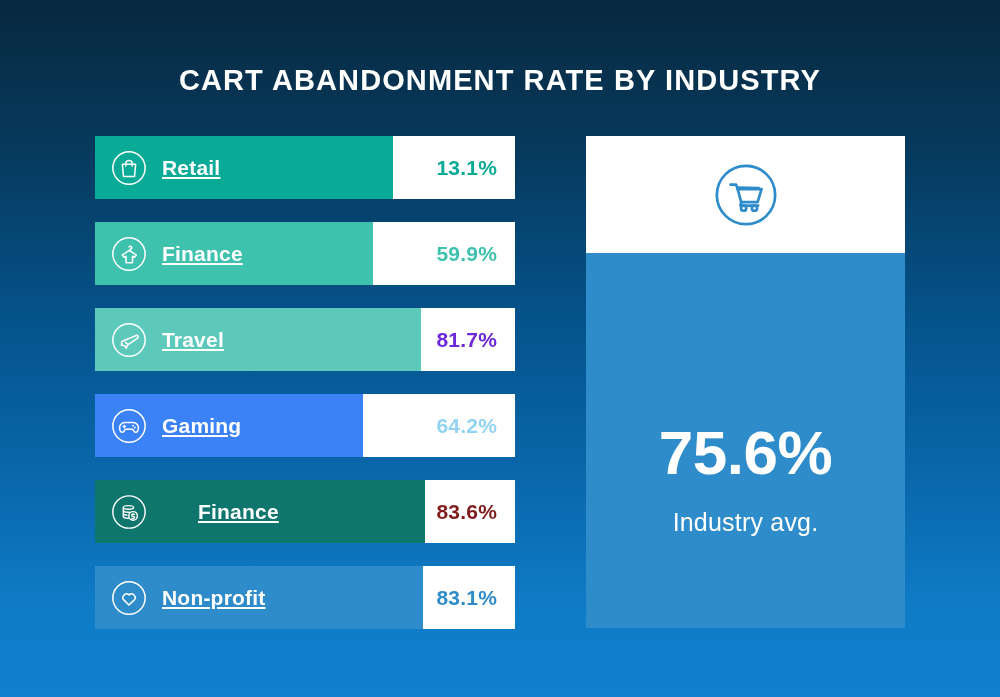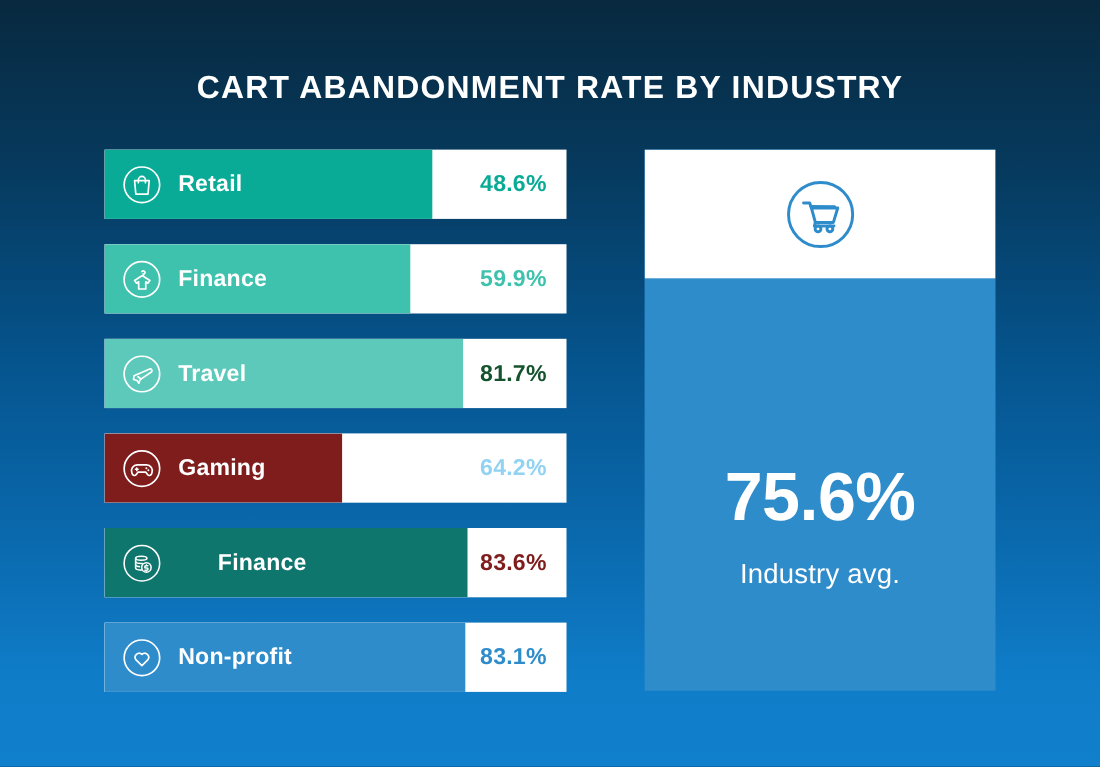--- a/index.html
+++ b/index.html
@@ -75,20 +75,21 @@
   }
   .bar-icon svg { display: block; width: 38px; height: 38px; }
 
   .bar-label {
     margin-left: 14px;
     color: #ffffff;
     font-size: 21px;
     font-weight: bold;
     white-space: nowrap;
     letter-spacing: 0.2px;
+    text-decoration: underline;
   }
 
   .bar-value {
     position: absolute;
     right: 18px;
     top: 0;
     height: 63px;
     display: flex;
     align-items: center;
     font-size: 21px;
@@ -155,21 +156,21 @@
       <div class="bar-fill" style="width: 298px; background: rgb(9, 171, 150);">
         <span class="bar-icon">
           <svg viewBox="0 0 40 40" fill="none" stroke="#ffffff" stroke-width="1.6">
             <circle cx="20" cy="20" r="17"></circle>
             <path d="M13 16 h14 l-1.2 13 h-11.6 z" stroke-linejoin="round"></path>
             <path d="M16.6 18 v-2.6 a3.4 3.4 0 0 1 6.8 0 v2.6" stroke-linecap="round"></path>
           </svg>
         </span>
         <span class="bar-label">Retail</span>
       </div>
-      <div class="bar-value" style="color: rgb(9, 171, 150);">48.6%</div>
+      <div class="bar-value" style="color: rgb(9, 171, 150);">13.1%</div>
     </div>
 
     <div class="bar-row">
       <div class="bar-fill" style="width: 278px; background: rgb(63, 194, 173);">
         <span class="bar-icon">
           <svg viewBox="0 0 40 40" fill="none" stroke="#ffffff" stroke-width="1.6">
             <circle cx="20" cy="20" r="17"></circle>
             <path d="M20 12.5 a1.6 1.6 0 1 1 1.3 2.5 v1.4" stroke-linecap="round"></path>
             <path d="M13 21 l7-4.5 h0.6 l7 4.5 -1.9 2.6 -2 -1.3 v6.9 h-6.8 v-6.9 l-2 1.3 z" stroke-linejoin="round"></path>
           </svg>
@@ -183,25 +184,25 @@
       <div class="bar-fill" style="width: 326px; background: rgb(92, 201, 187);">
         <span class="bar-icon">
           <svg viewBox="0 0 40 40" fill="none" stroke="#ffffff" stroke-width="1.6">
             <circle cx="20" cy="20" r="17"></circle>
             <path d="M12.5 21.6 l15-6.4 a1.7 1.7 0 0 1 1.6 2.9 l-10.8 7.3 -1.2 3.4 -1.7 -2.6 -3.4 -0.9 z" stroke-linejoin="round"></path>
             <path d="M16.3 22.6 l2.9 2.2" stroke-linecap="round"></path>
           </svg>
         </span>
         <span class="bar-label">Travel</span>
       </div>
-      <div class="bar-value" style="color: #14532d;">81.7%</div>
-    </div>
-
-    <div class="bar-row">
-      <div class="bar-fill" style="width: 216px; background: #7f1d1d;">
+      <div class="bar-value" style="color: #6d28d9;">81.7%</div>
+    </div>
+
+    <div class="bar-row">
+      <div class="bar-fill" style="width: 268px; background: #3b82f6;">
         <span class="bar-icon">
           <svg viewBox="0 0 40 40" fill="none" stroke="#ffffff" stroke-width="1.6">
             <circle cx="20" cy="20" r="17"></circle>
             <path d="M15.6 16.4 h8.8 a5.6 5.6 0 0 1 5.2 7.7 l-0.5 1.2 a2.1 2.1 0 0 1 -3.7 0.4 l-1.6 -2.3 h-7.6 l-1.6 2.3 a2.1 2.1 0 0 1 -3.7 -0.4 l-0.5 -1.2 a5.6 5.6 0 0 1 5.2 -7.7 z" stroke-linejoin="round"></path>
             <path d="M15.1 19.4 v2.4 M13.9 20.6 h2.4" stroke-linecap="round"></path>
             <circle cx="24.3" cy="19.7" r="0.95" fill="#ffffff" stroke="none"></circle>
             <circle cx="26.2" cy="21.6" r="0.95" fill="#ffffff" stroke="none"></circle>
           </svg>
         </span>
         <span class="bar-label">Gaming</span>

